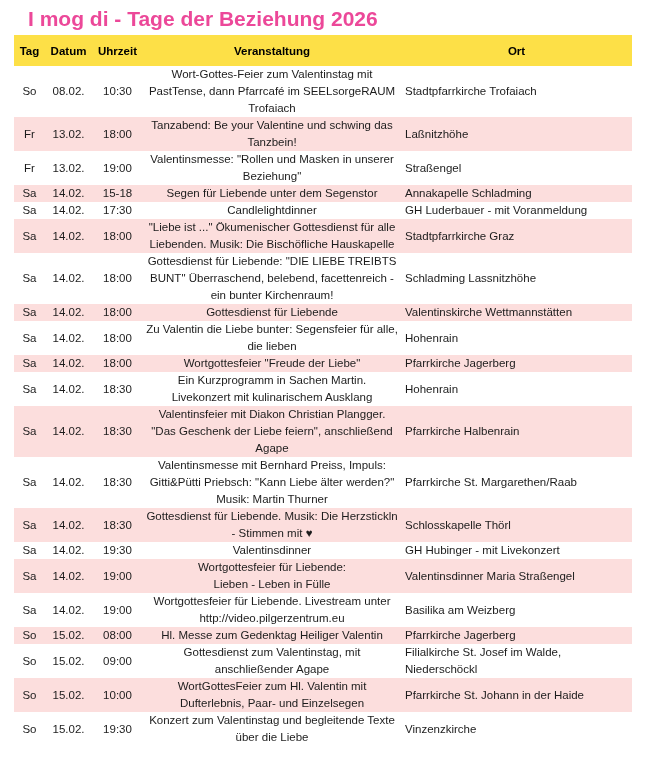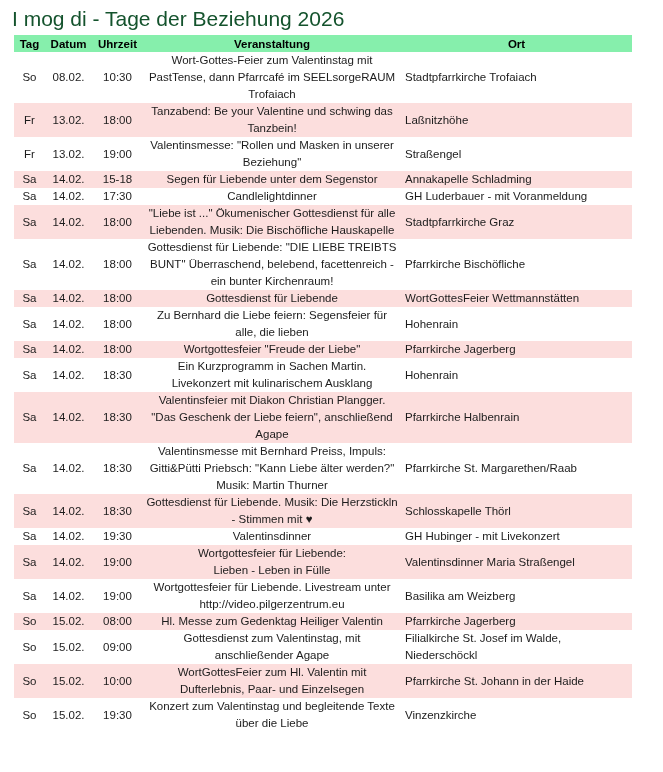--- a/index.html
+++ b/index.html
@@ -4,44 +4,44 @@
 <style>
   * { margin: 0; padding: 0; box-sizing: border-box; }
   html, body { background: #ffffff; }
   body {
     width: 663px; height: 772px; overflow: hidden;
     font-family: "Liberation Sans", sans-serif;
     color: #1c1c1c;
   }
   .page { width: 663px; height: 772px; position: relative; }
   h1.doc-title {
-    color: #14532d;
+    color: #ec4899;
     font-size: 21px;
-    font-weight: normal;
-    padding: 7px 0 4px 12px;
+    font-weight: bold;
+    padding: 7px 0 4px 28px;
     letter-spacing: 0px;
   }
   table.events {
     border-collapse: collapse;
     table-layout: fixed;
     margin-left: 14px;
     width: 618px;
     font-size: 11.5px;
     line-height: 17px;
   }
   col.c-tag { width: 31px; }
   col.c-datum { width: 47px; }
   col.c-uhrzeit { width: 51px; }
   col.c-veranstaltung { width: 258px; }
   col.c-ort { width: 231px; }
   thead th {
-    background: #86efac;
+    background: #fde047;
     font-weight: bold;
     text-align: center;
-    height: 17px;
+    height: 31px;
     line-height: 16px;
     font-size: 11.5px;
     padding: 0 2px;
     color: #000000;
   }
   tbody td {
     padding: 0 2px;
     vertical-align: middle;
     text-align: center;
   }
@@ -112,34 +112,34 @@
           <td class="col-datum">14.02.</td>
           <td class="col-uhrzeit">18:00</td>
           <td class="col-veranstaltung">"Liebe ist ..." Ökumenischer Gottesdienst für alle Liebenden. Musik: Die Bischöfliche Hauskapelle</td>
           <td class="col-ort">Stadtpfarrkirche Graz</td>
         </tr>
         <tr>
           <td class="col-tag">Sa</td>
           <td class="col-datum">14.02.</td>
           <td class="col-uhrzeit">18:00</td>
           <td class="col-veranstaltung">Gottesdienst für Liebende: "DIE LIEBE TREIBTS BUNT" Überraschend, belebend, facettenreich - ein bunter Kirchenraum!</td>
-          <td class="col-ort">Pfarrkirche Bischöfliche</td>
+          <td class="col-ort">Schladming Lassnitzhöhe</td>
         </tr>
         <tr class="band">
           <td class="col-tag">Sa</td>
           <td class="col-datum">14.02.</td>
           <td class="col-uhrzeit">18:00</td>
           <td class="col-veranstaltung">Gottesdienst für Liebende</td>
-          <td class="col-ort">WortGottesFeier Wettmannstätten</td>
-        </tr>
-        <tr>
-          <td class="col-tag">Sa</td>
-          <td class="col-datum">14.02.</td>
-          <td class="col-uhrzeit">18:00</td>
-          <td class="col-veranstaltung">Zu Bernhard die Liebe feiern: Segensfeier für alle, die lieben</td>
+          <td class="col-ort">Valentinskirche Wettmannstätten</td>
+        </tr>
+        <tr>
+          <td class="col-tag">Sa</td>
+          <td class="col-datum">14.02.</td>
+          <td class="col-uhrzeit">18:00</td>
+          <td class="col-veranstaltung">Zu Valentin die Liebe bunter: Segensfeier für alle, die lieben</td>
           <td class="col-ort">Hohenrain</td>
         </tr>
         <tr class="band">
           <td class="col-tag">Sa</td>
           <td class="col-datum">14.02.</td>
           <td class="col-uhrzeit">18:00</td>
           <td class="col-veranstaltung">Wortgottesfeier "Freude der Liebe"</td>
           <td class="col-ort">Pfarrkirche Jagerberg</td>
         </tr>
         <tr>

